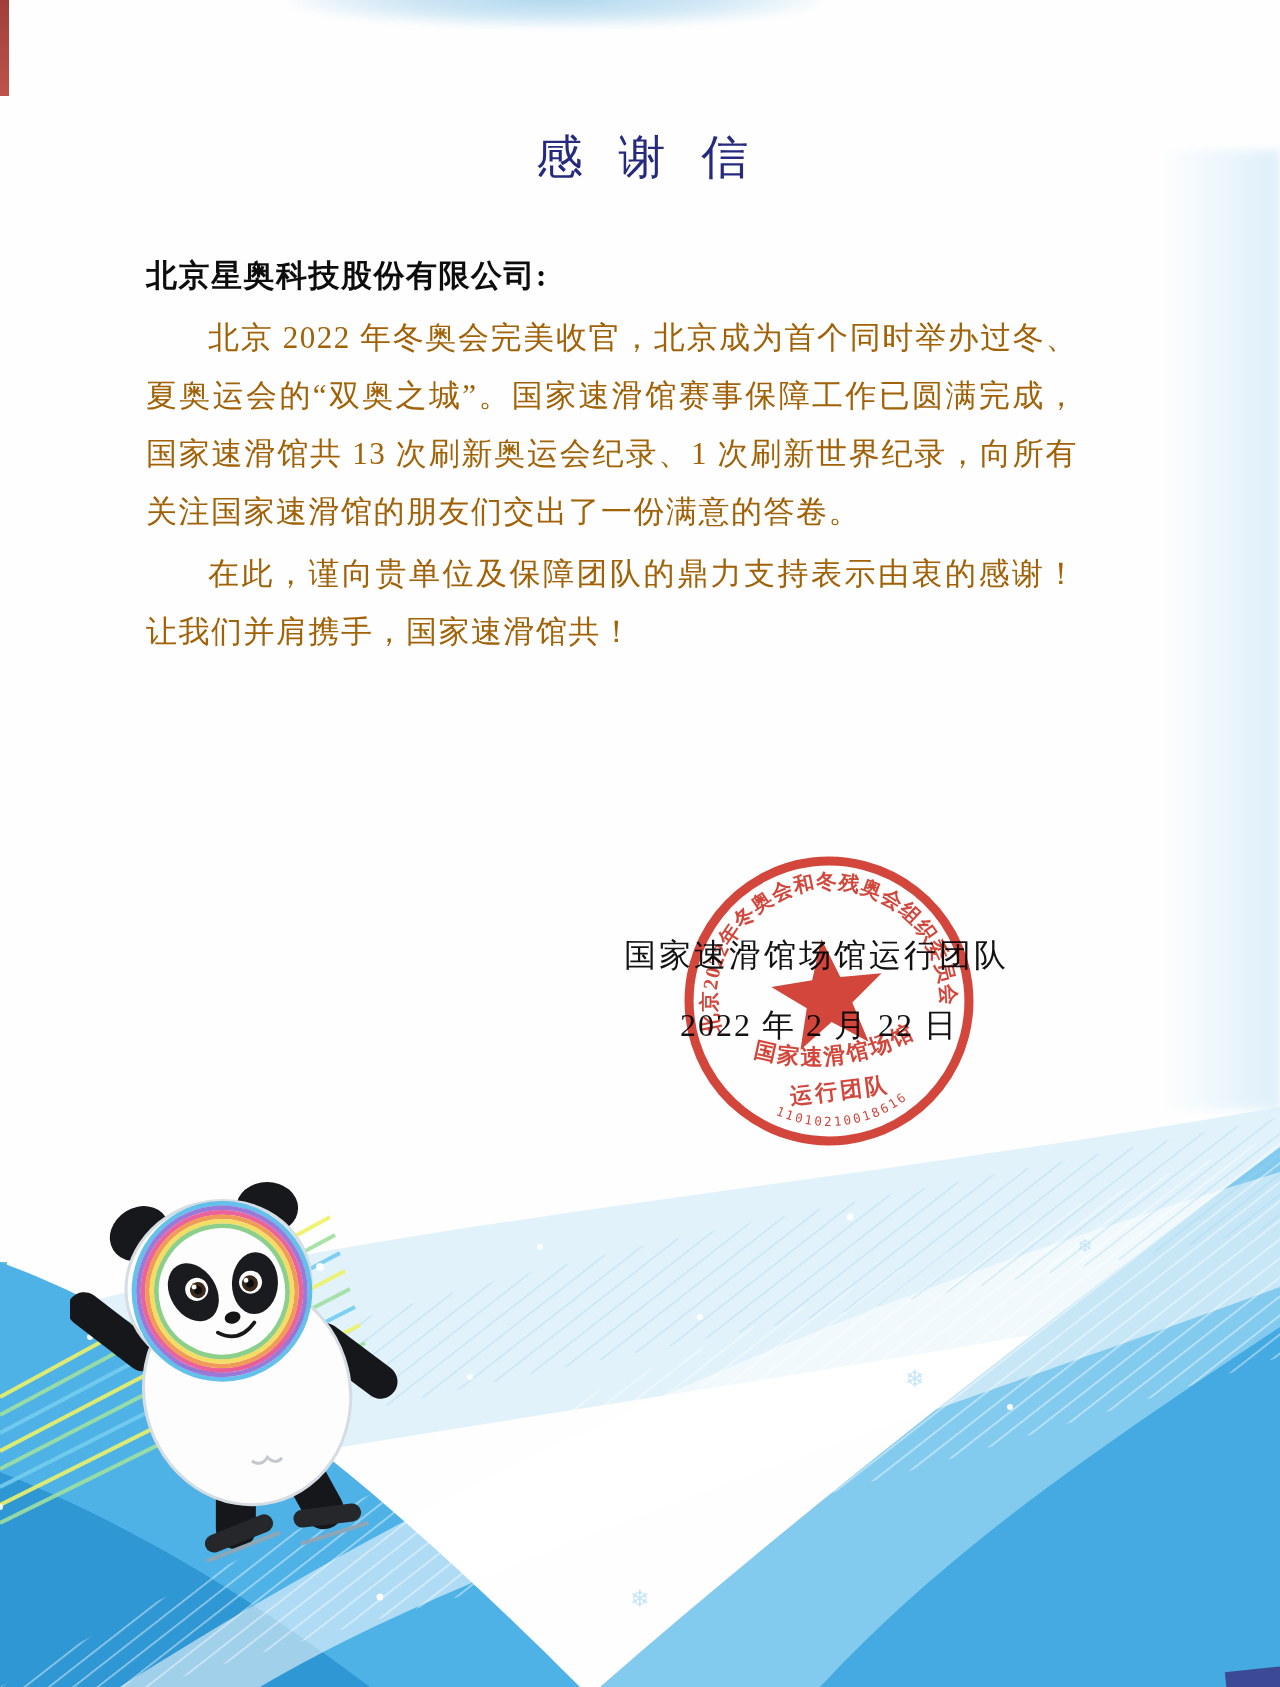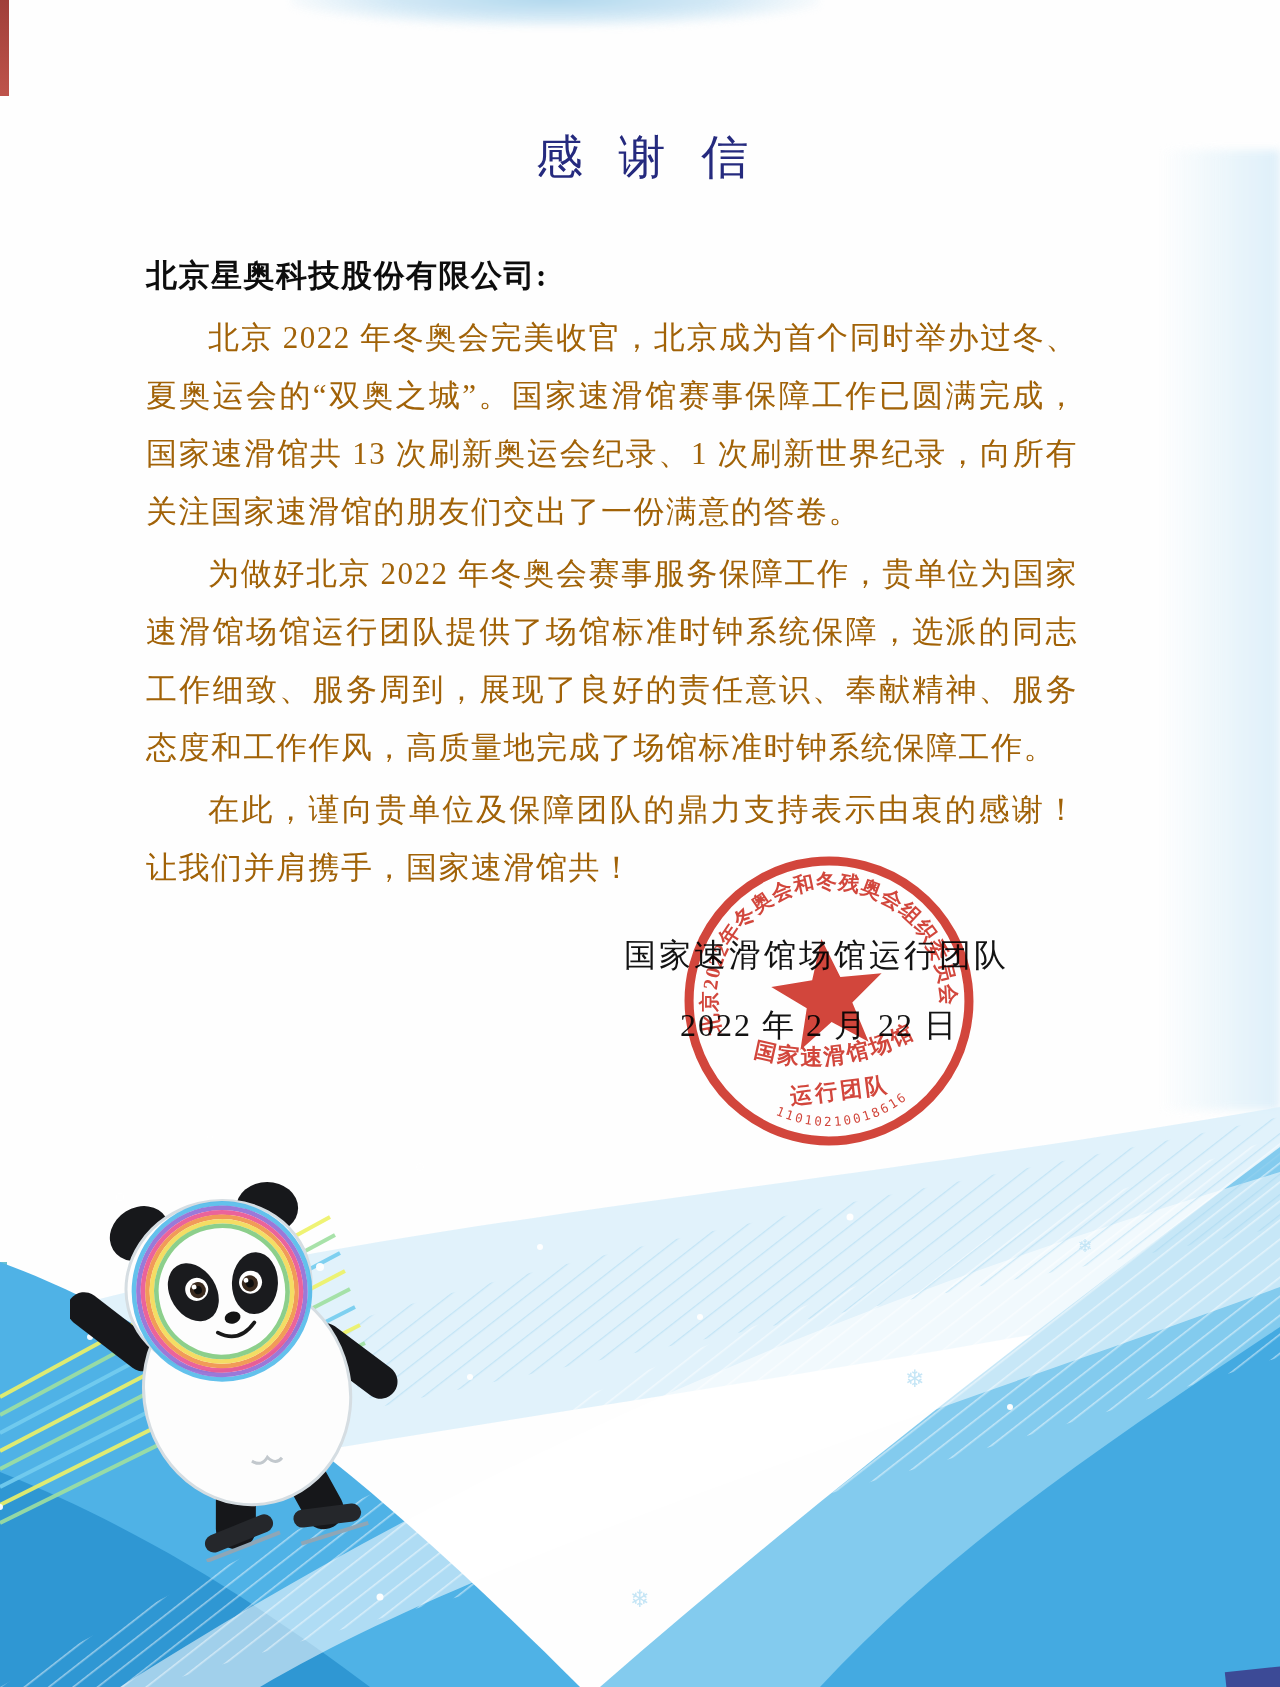--- a/index.html
+++ b/index.html
@@ -186,21 +186,20 @@
       <ellipse cx="166" cy="156" rx="8" ry="6" fill="#141414"></ellipse>
       <path d="M 148 167 Q 166 183 186 166" stroke="#191919" stroke-width="3.6" fill="none" stroke-linecap="round"></path>
     </g>
   </svg>
 
   <h1 class="title">感 谢 信</h1>
 
   <div class="letter-body">
     <p class="salutation">北京星奥科技股份有限公司:</p>
     <p class="para">北京 2022 年冬奥会完美收官，北京成为首个同时举办过冬、夏奥运会的“双奥之城”。国家速滑馆赛事保障工作已圆满完成，国家速滑馆共 13 次刷新奥运会纪录、1 次刷新世界纪录，向所有关注国家速滑馆的朋友们交出了一份满意的答卷。</p>
-    <p class="para">为做好北京 2022 年冬奥会赛事服务保障工作，贵单位为国家速滑馆场馆运行团队提供了场馆标准时钟系统保障，选派的同志工作细致、服务周到，展现了良好的责任意识、奉献精神、服务态度和工作作风，高质量地完成了场馆标准时钟系统保障工作。</p>
     <p class="para">在此，谨向贵单位及保障团队的鼎力支持表示由衷的感谢！让我们并肩携手，国家速滑馆共！</p>
   </div>
 
   <div class="signature">国家速滑馆场馆运行团队</div>
   <div class="date">2022 年 2 月 22 日</div>
 
   <svg class="stamp" viewBox="0 0 300 300">
     <defs>
       <path id="arcOuter" d="M 44.7 188.3 A 112 112 0 1 1 255.3 188.3"></path>
       <path id="arcVenue" d="M 70 196 Q 150 228 230 196"></path>

